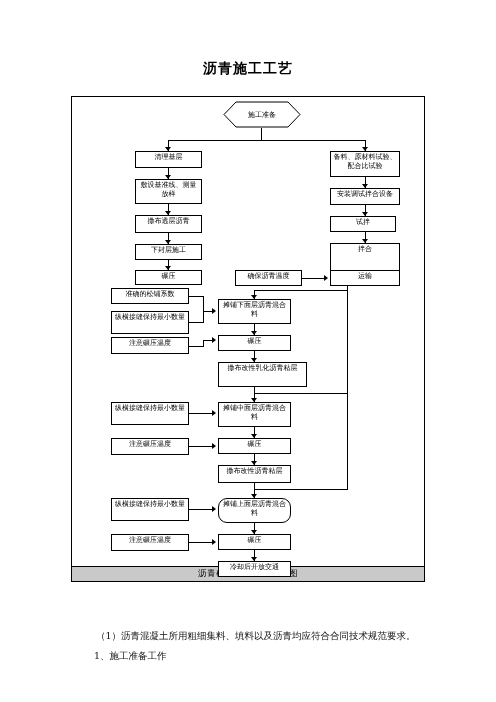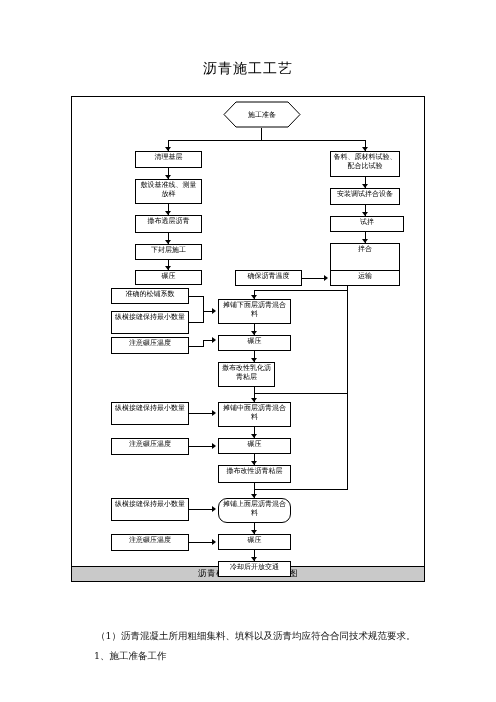--- a/index.html
+++ b/index.html
@@ -16,21 +16,21 @@
     overflow: hidden;
   }
 
   
   #doc-title {
     position: absolute;
     left: 0; top: 60px;
     width: 496px;
     text-align: center;
     font-size: 14px;
-    font-weight: normal;
+    font-weight: bold;
     letter-spacing: 1px;
     font-family: "DejaVu Serif", "Liberation Serif", serif;
   }
 
   
   #chart-frame {
     position: absolute;
     left: 71px; top: 96px;
     width: 354px; height: 471px;
     border: 1.5px solid #000;
@@ -182,21 +182,21 @@
   </div>
   <div class="vline" style="left:293px; top:80px; height:11px;"></div>
   <div class="arrow-d" style="left:290px; top:87px;"></div>
 
   <div class="node" style="left:258px; top:91px; width:70px; height:17px;">
     <span>安装调试拌合设备</span>
   </div>
   <div class="vline" style="left:293px; top:108px; height:11px;"></div>
   <div class="arrow-d" style="left:290px; top:115px;"></div>
 
-  <div class="node" style="left:258px; top:119px; width:74px; height:16px;">
+  <div class="node" style="left:258px; top:119px; width:66px; height:16px;">
     <span>试拌</span>
   </div>
   <div class="vline" style="left:293px; top:135px; height:11px;"></div>
   <div class="arrow-d" style="left:290px; top:142px;"></div>
 
   <div class="node" style="left:258px; top:146px; width:70px; height:32px;">
     <span>拌合</span>
   </div>
   <div class="vline" style="left:293px; top:162px; height:11px;"></div>
   <div class="arrow-d" style="left:290px; top:169px;"></div>
@@ -230,21 +230,21 @@
   </div>
   <div class="vline" style="left:182px; top:227px; height:11px;"></div>
   <div class="arrow-d" style="left:179px; top:234px;"></div>
 
   <div class="node" style="left:146px; top:238px; width:73px; height:16px;">
     <span>碾压</span>
   </div>
   <div class="vline" style="left:182px; top:254px; height:11px;"></div>
   <div class="arrow-d" style="left:179px; top:261px;"></div>
 
-  <div class="node" style="left:146px; top:265px; width:57px; height:25px;">
+  <div class="node" style="left:146px; top:265px; width:89px; height:25px;">
     <span>撒布改性乳化沥青粘层</span>
   </div>
   <div class="vline" style="left:182px; top:290px; height:11px;"></div>
 
   <div class="node" style="left:146px; top:305px; width:73px; height:25px;">
     <span>摊铺中面层沥青混合料</span>
   </div>
   <div class="vline" style="left:182px; top:330px; height:11px;"></div>
   <div class="arrow-d" style="left:179px; top:337px;"></div>
 

